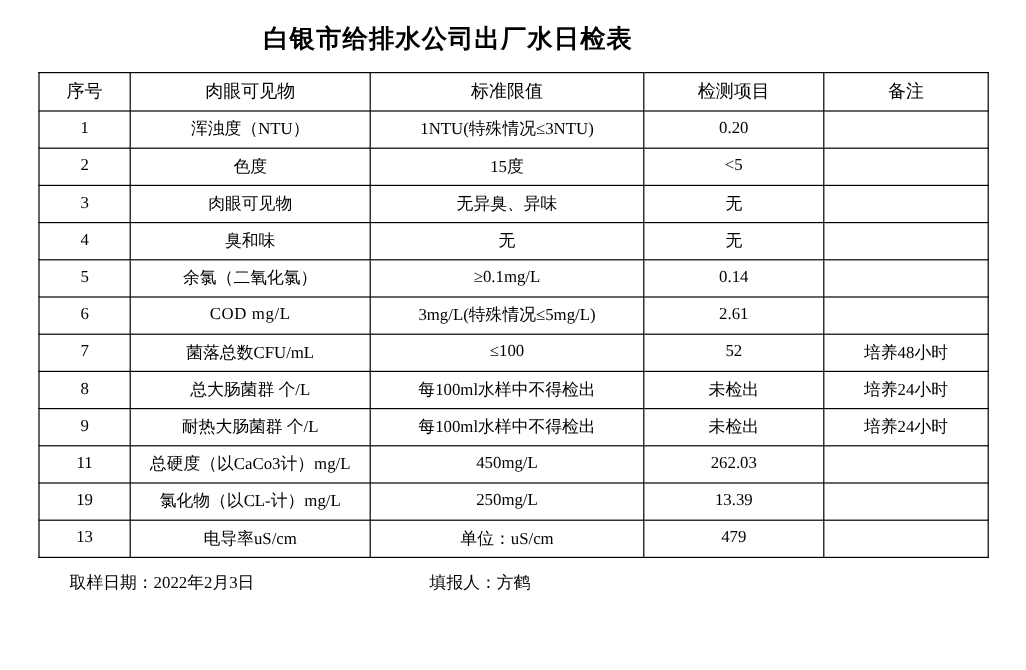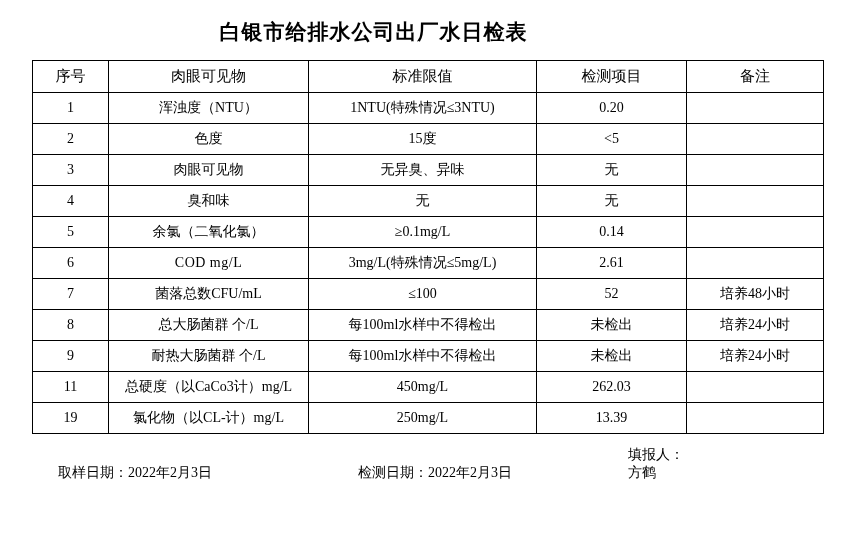--- a/index.html
+++ b/index.html
@@ -168,23 +168,29 @@
           <td>262.03</td>
           <td></td>
         </tr>
         <tr>
           <td>19</td>
           <td>氯化物（以CL-计）mg/L</td>
           <td>250mg/L</td>
           <td>13.39</td>
           <td></td>
         </tr>
+        <tr>
+          <td>13</td>
+          <td>电导率uS/cm</td>
+          <td>单位：uS/cm</td>
+          <td>479</td>
+          <td></td>
+        </tr>
       </tbody>
     </table>
   </div>
 
   <div class="footer">
     <div class="f1">取样日期：2022年2月3日</div>
-    <div class="f2">检测日期：2022年2月3日</div>
     <div class="f3">填报人：方鹤</div>
   </div>
 
 </div>
 
 </body></html>

